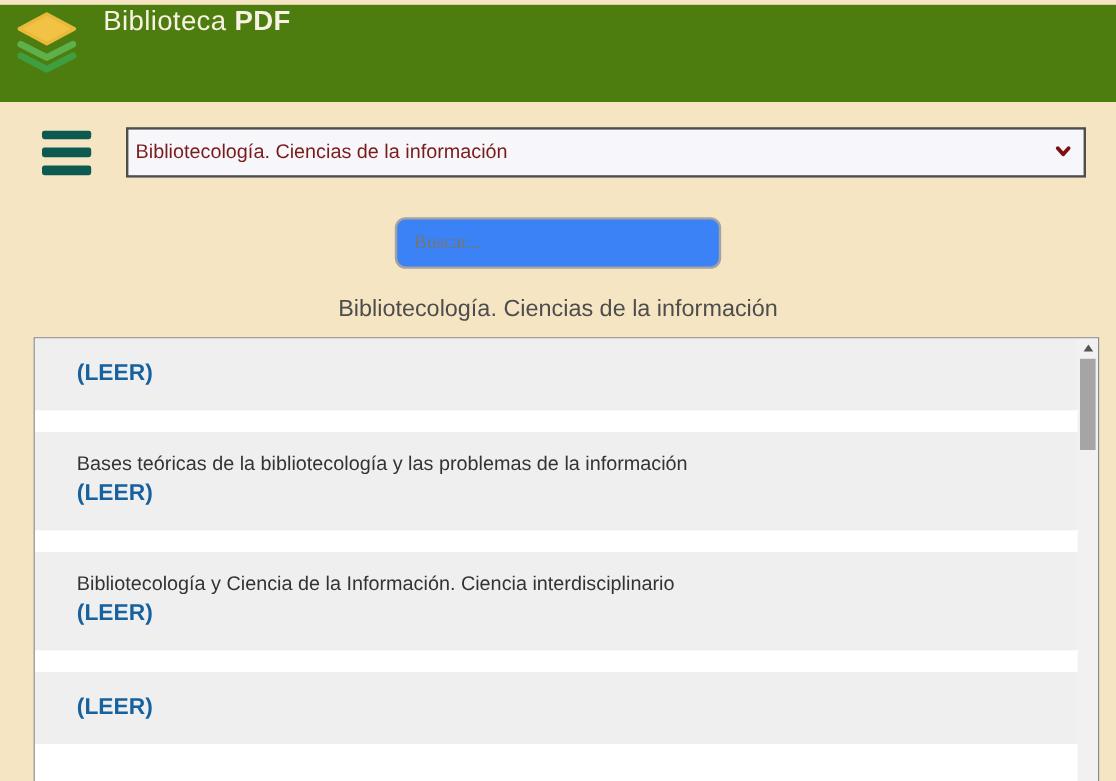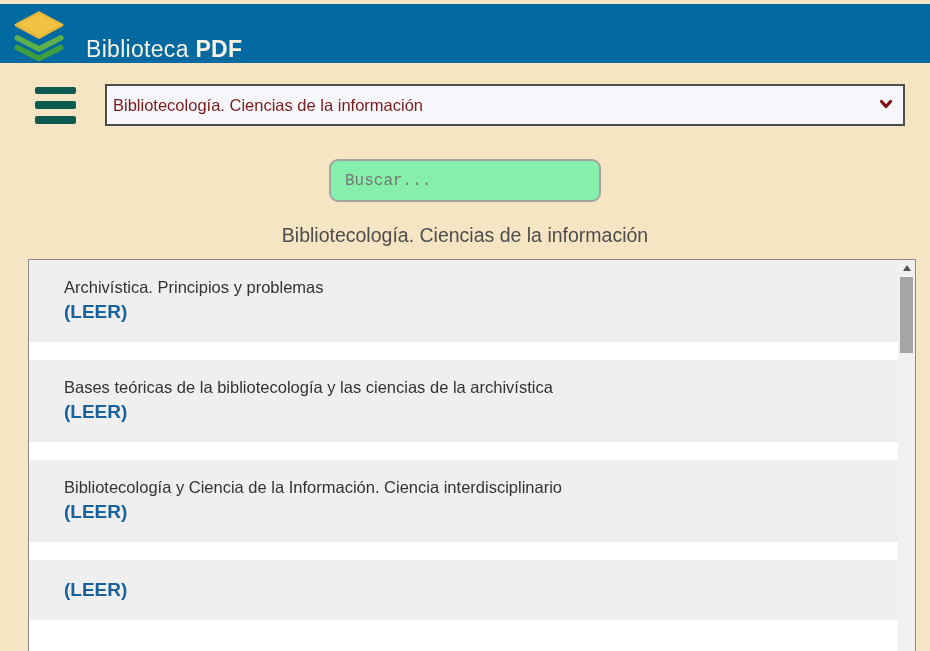--- a/index.html
+++ b/index.html
@@ -6,24 +6,24 @@
   html, body {
     width: 930px; height: 651px;
     overflow: hidden;
     background: #f6e5c3;
     font-family: "Liberation Sans", "DejaVu Sans", sans-serif;
   }
 
   
   .app-header {
     margin-top: 4px;
-    height: 59px;
-    background: #0369a1;
+    height: 81px;
+    background: #4d7c0f;
     display: flex;
-    align-items: flex-end;
+    align-items: flex-start;
     padding-left: 10px;
   }
   .logo { width: 58px; height: 58px; flex: 0 0 auto; }
   .brand {
     margin-left: 18px;
     font-size: 23px;
     color: #f7f2e4;
     letter-spacing: 0.3px;
   }
   .brand .bold { font-weight: bold; }
@@ -59,23 +59,23 @@
     pointer-events: none;
     width: 14px; height: 14px;
   }
 
   
   .search-row { display: flex; justify-content: center; margin-top: 33px; }
   .search-input {
     width: 272px; height: 43px;
     border: 2px solid #a3a3a3;
     border-radius: 9px;
-    background: #86efac;
+    background: #3b82f6;
     font-size: 16px;
-    font-family: Liberation Mono, monospace;
+    font-family: Liberation Serif, serif;
     padding: 0 14px;
     color: #333;
   }
   .search-input::placeholder { color: #757575; }
 
   
   .page-heading {
     margin-top: 22px;
     text-align: center;
     font-size: 19.5px;
@@ -172,26 +172,25 @@
 <div class="search-row">
   <input class="search-input" type="text" placeholder="Buscar..." style="">
 </div>
 
 <h2 class="page-heading">Bibliotecología. Ciencias de la información</h2>
 
 <div class="list-container">
   <div class="book-list">
 
     <div class="book-item">
-      <div class="book-title">Archivística. Principios y problemas</div>
-      <a class="read-link">(LEER)</a>
-    </div>
-
-    <div class="book-item">
-      <div class="book-title">Bases teóricas de la bibliotecología y las ciencias de la archivística</div>
+      <a class="read-link">(LEER)</a>
+    </div>
+
+    <div class="book-item">
+      <div class="book-title">Bases teóricas de la bibliotecología y las problemas de la información</div>
       <a class="read-link">(LEER)</a>
     </div>
 
     <div class="book-item">
       <div class="book-title">Bibliotecología y Ciencia de la Información. Ciencia interdisciplinario</div>
       <a class="read-link">(LEER)</a>
     </div>
 
     <div class="book-item">
       <a class="read-link">(LEER)</a>

